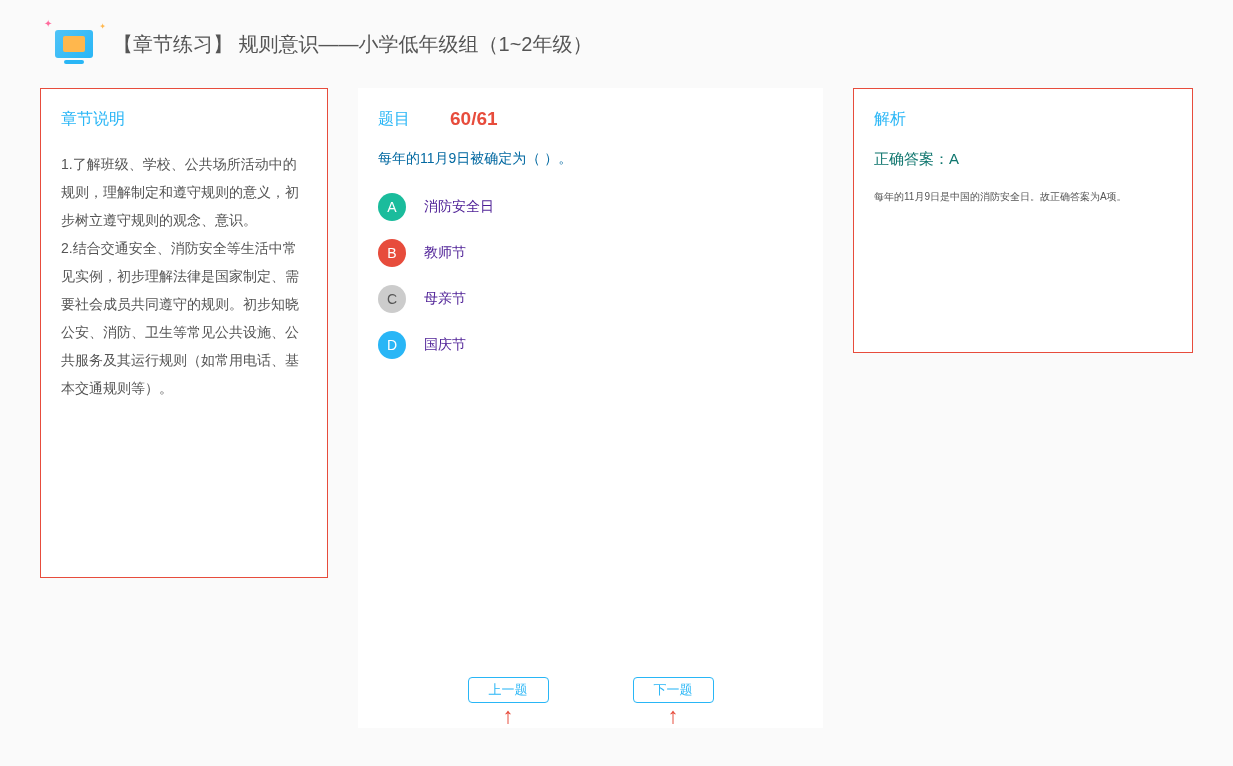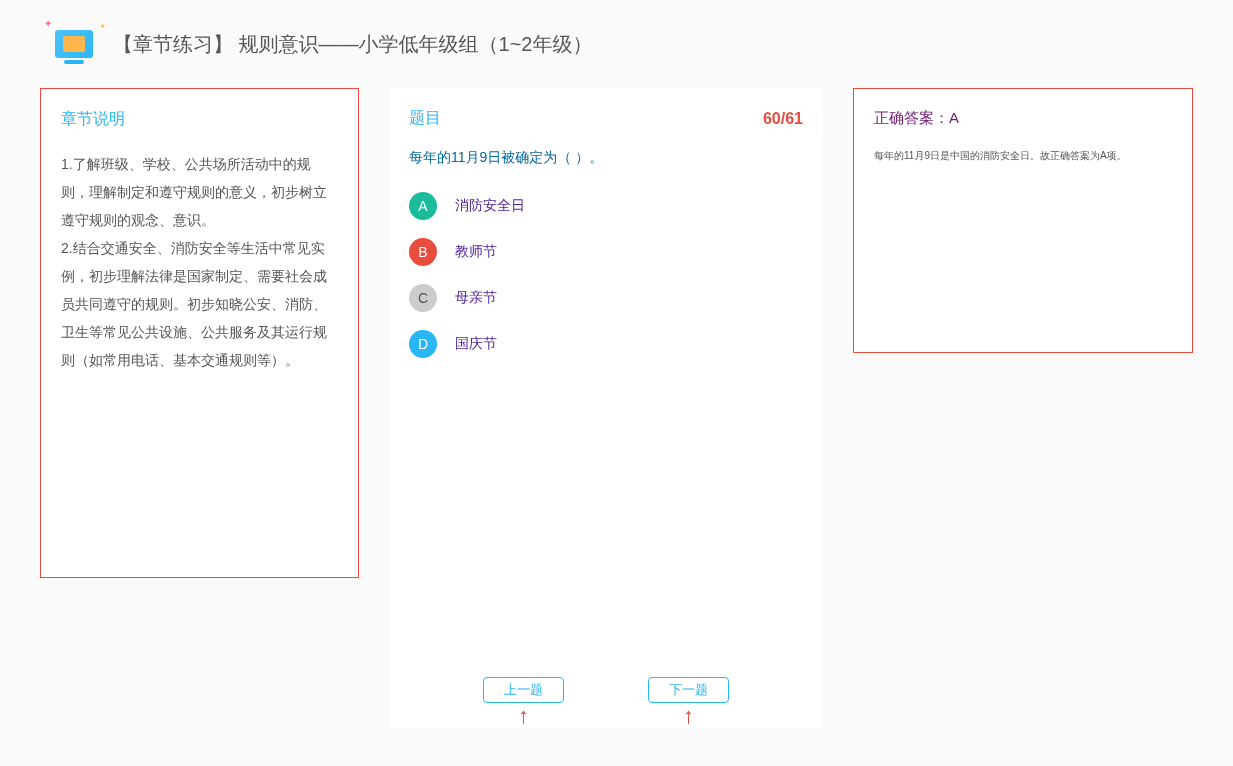--- a/index.html
+++ b/index.html
@@ -72,21 +72,21 @@
     }
     .content {
       display: flex;
       gap: 30px;
     }
     .panel {
       background: white;
       padding: 20px;
     }
     .panel-left {
-      width: 319px;
+      width: 288px;
       height: 490px;
       border: 1px solid #e74c3c;
     }
     .panel-center {
       flex: 1;
       min-height: 640px;
       position: relative;
       padding-bottom: 60px;
     }
     .panel-right {
@@ -94,32 +94,32 @@
       height: 265px;
       border: 1px solid #e74c3c;
     }
     .panel-title {
       color: #29b6f6;
       font-size: 16px;
       margin-bottom: 20px;
     }
     .panel-header-center {
       display: flex;
-      justify-content: space-between;
       align-items: center;
       margin-bottom: 20px;
     }
     .panel-title-center {
       color: #29b6f6;
       font-size: 16px;
     }
     .question-counter {
       color: #e74c3c;
-      font-size: 16px;
+      font-size: 19px;
       font-weight: bold;
+      margin-left: 40px;
     }
     .description-text {
       color: #555;
       font-size: 14px;
       line-height: 2;
     }
     .question-text {
       color: #0369a1;
       font-size: 14px;
       margin-bottom: 25px;
@@ -148,21 +148,21 @@
     }
     .badge-a { background: #1abc9c; }
     .badge-b { background: #e74c3c; }
     .badge-c { background: #ccc; color: #555; }
     .badge-d { background: #29b6f6; }
     .option-text {
       color: #4c1d95;
       font-size: 14px;
     }
     .correct-answer {
-      color: #701a75;
+      color: #0f766e;
       font-size: 15px;
       margin-bottom: 18px;
     }
     .analysis-text {
       color: #555;
       font-size: 10px;
       line-height: 1.9;
     }
     .nav-buttons {
       position: absolute;
@@ -249,16 +249,17 @@
         <span class="arrow-down">↑</span>
       </div>
       <div class="nav-btn-wrapper">
         <button class="nav-btn">下一题</button>
         <span class="arrow-down">↑</span>
       </div>
     </div>
   </div>
 
   <div class="panel panel-right">
+    <div class="panel-title">解析</div>
     <div class="correct-answer">正确答案：A</div>
     <div class="analysis-text">每年的11月9日是中国的消防安全日。故正确答案为A项。</div>
   </div>
 </div>
 
 </body></html>

